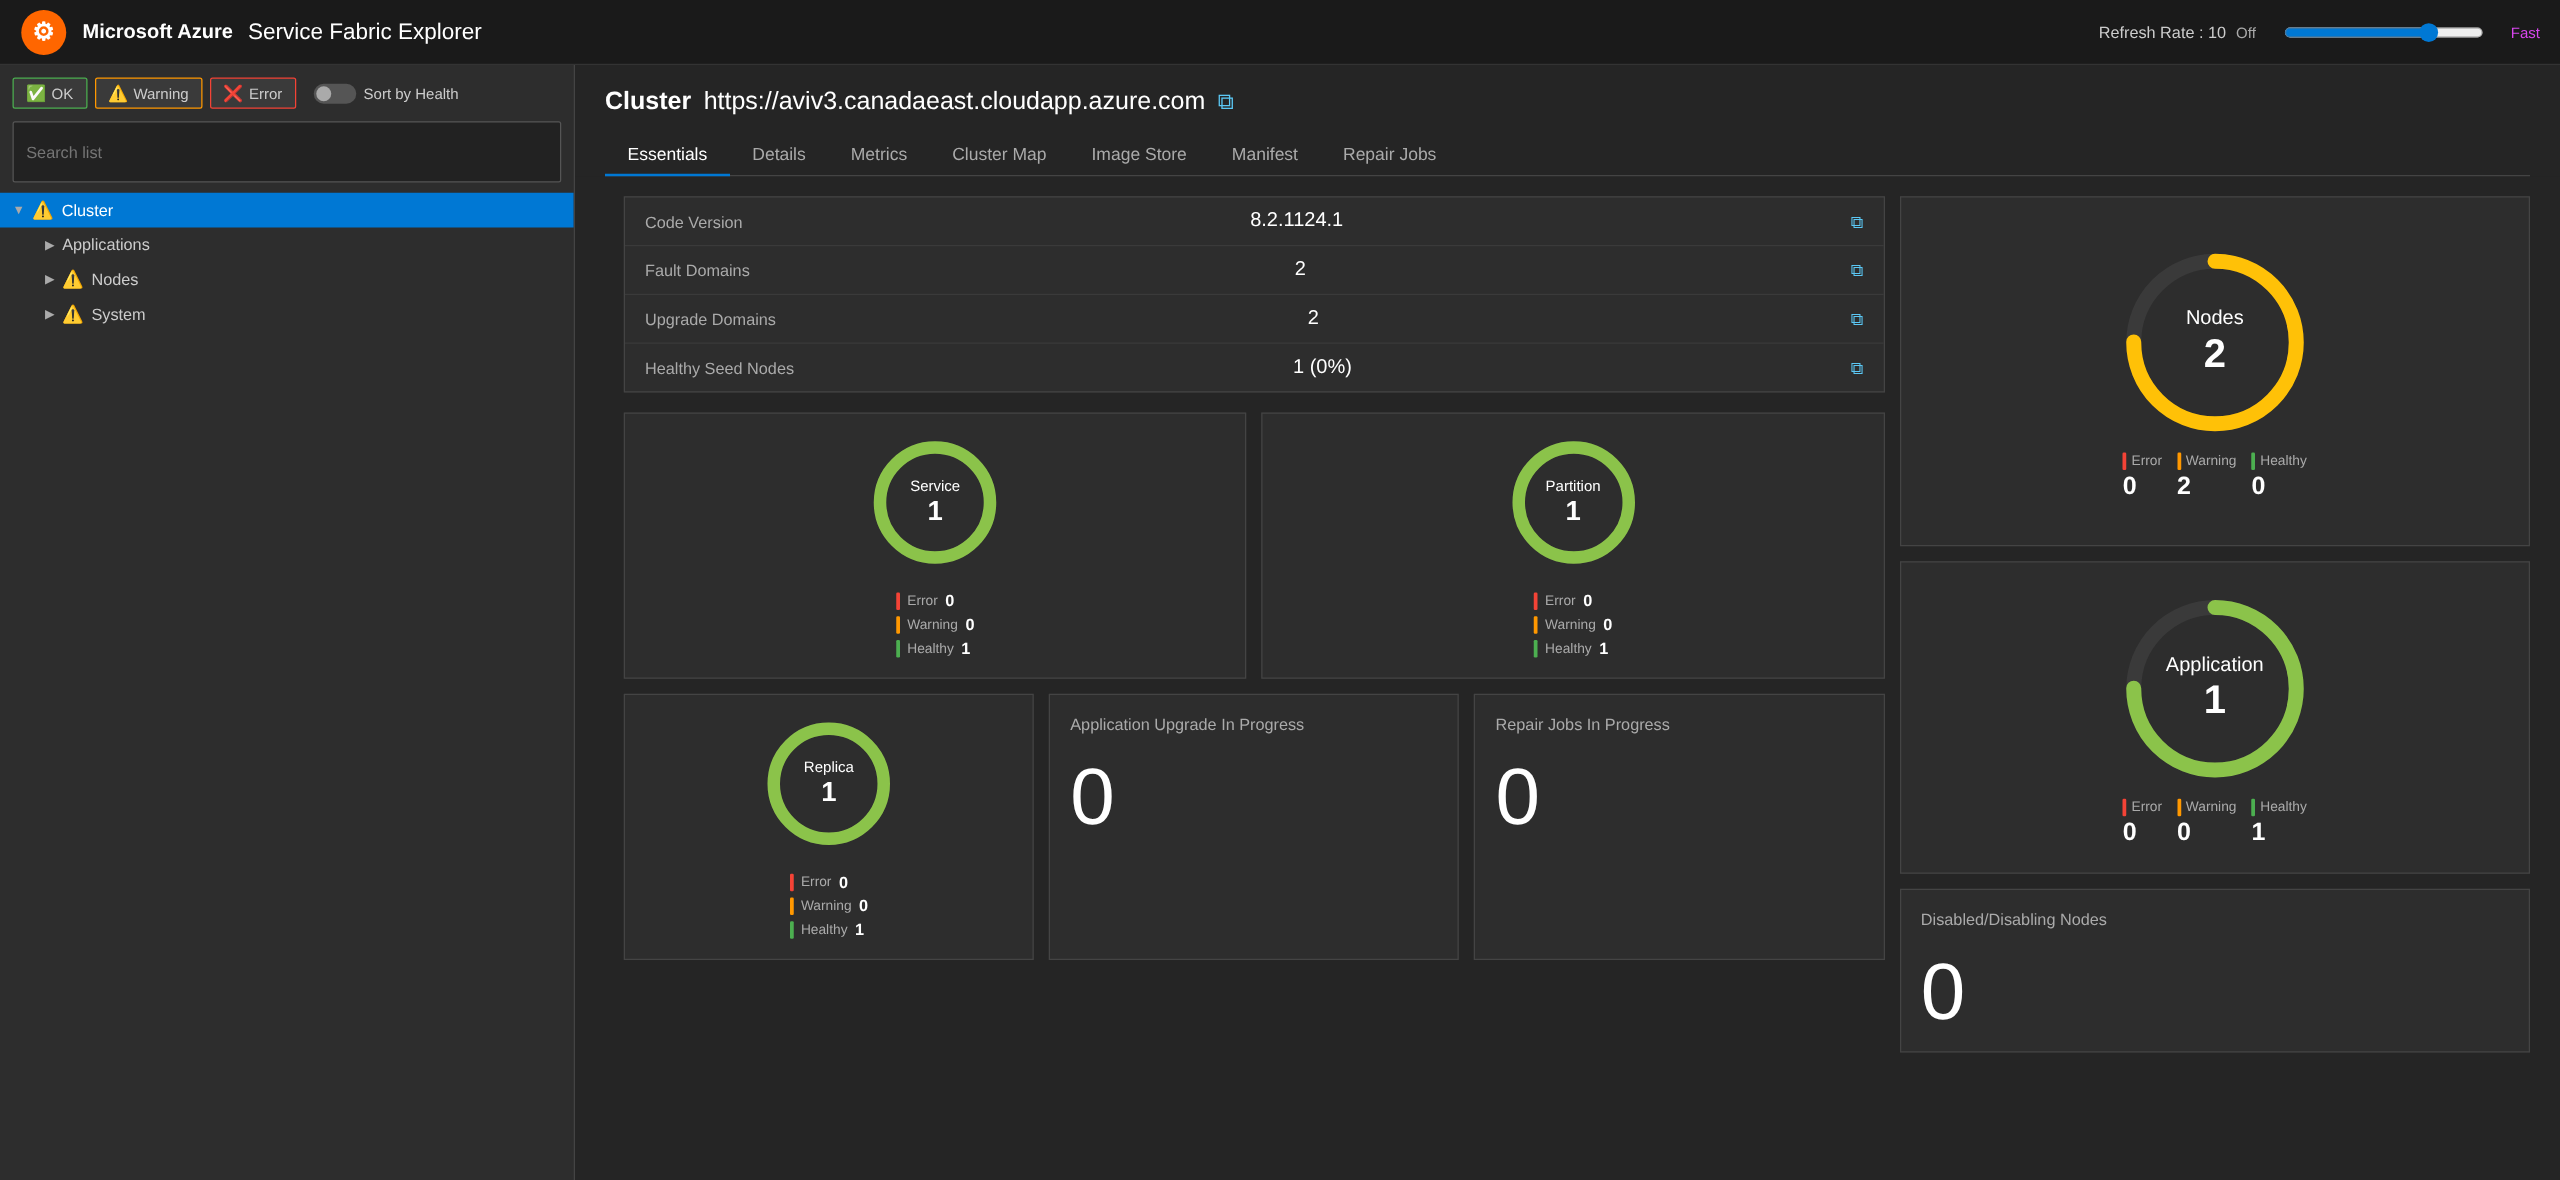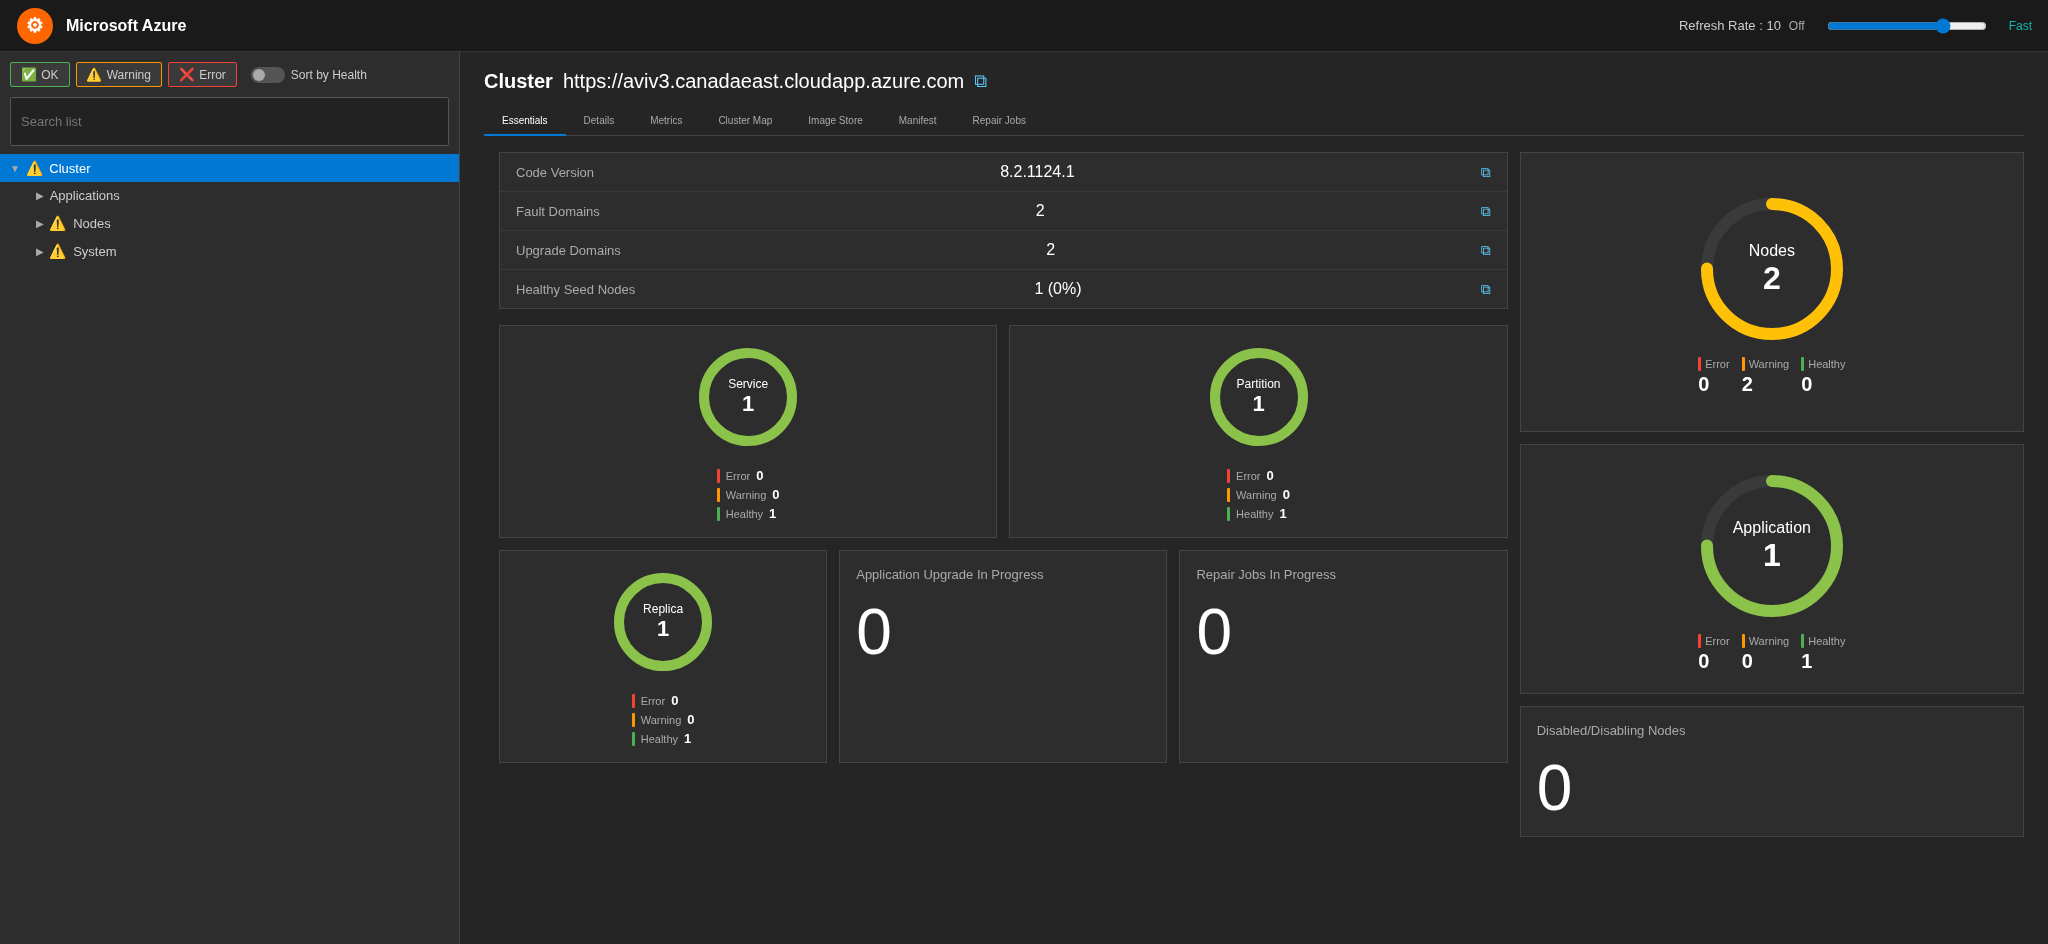--- a/index.html
+++ b/index.html
@@ -46,21 +46,21 @@
       color: #ccc;
       font-size: 13px;
       margin-left: auto;
     }
     .refresh-slider-container {
       display: flex;
       align-items: center;
       gap: 22px;
     }
     .refresh-label-off { color: #aaa; font-size: 12px; }
-    .refresh-label-fast { color: #14b8a6; font-size: 12px; }
+    .refresh-label-fast { color: #d946ef; font-size: 12px; }
     input[type=range].refresh-slider {
       width: 160px;
       accent-color: #0078d4;
     }
 
     
     .main-layout {
       display: flex;
       height: calc(944px - 52px);
     }
@@ -194,21 +194,21 @@
     }
     .tabs {
       display: flex;
       gap: 0;
       border-bottom: 1px solid #444;
     }
     .tab {
       padding: 8px 18px;
       color: #aaa;
       cursor: pointer;
-      font-size: 10px;
+      font-size: 14px;
       border-bottom: 2px solid transparent;
       margin-bottom: -1px;
     }
     .tab.active {
       color: #fff;
       border-bottom: 2px solid #0078d4;
     }
 
     
     .main-content {
@@ -371,20 +371,21 @@
 </head>
 <body>
 
 <div class="topbar">
 
   <svg class="topbar-logo" viewBox="0 0 38 38">
     <circle cx="19" cy="19" r="18" fill="#ff6600"></circle>
     <text x="19" y="25" text-anchor="middle" fill="white" font-size="20" font-weight="bold">⚙</text>
   </svg>
   <span class="topbar-brand">Microsoft Azure</span>
+  <span class="topbar-app-title">Service Fabric Explorer</span>
   <div class="topbar-refresh">
     <span>Refresh Rate : 10</span>
     <div class="refresh-slider-container">
       <span class="refresh-label-off">Off</span>
       <input type="range" class="refresh-slider" min="0" max="100" value="75" style="">
       <span class="refresh-label-fast">Fast</span>
     </div>
   </div>
 </div>
 

